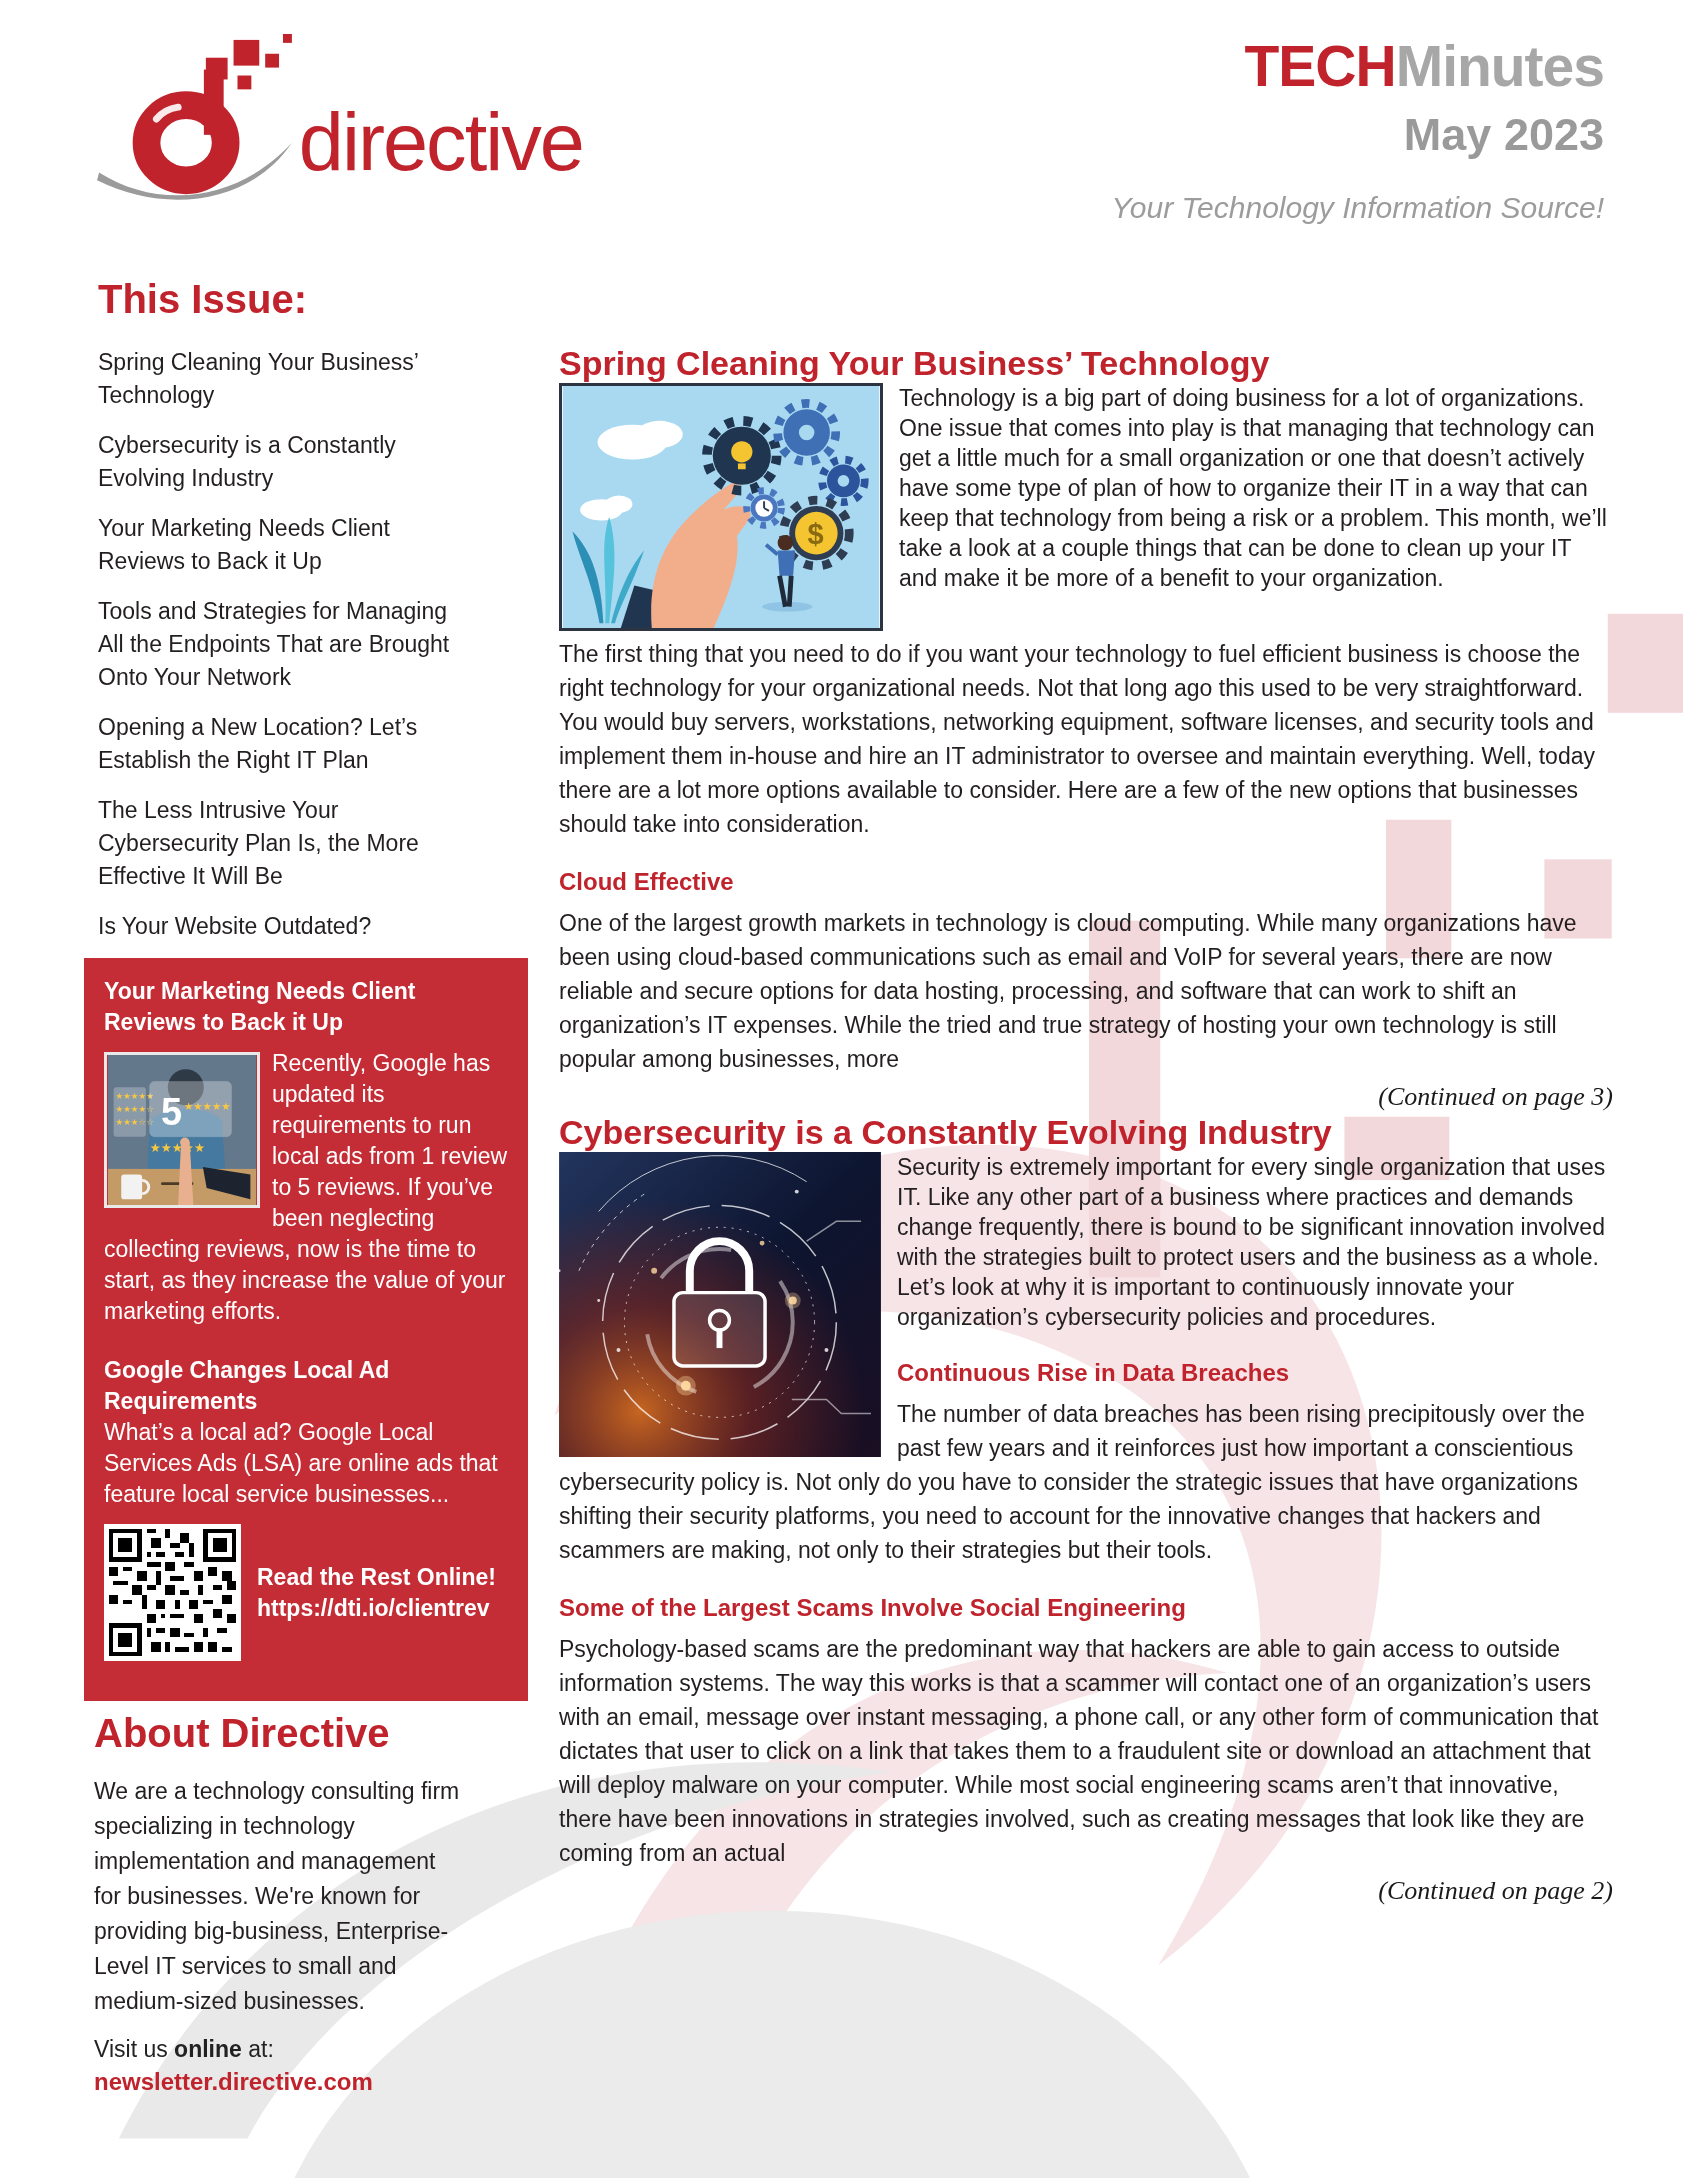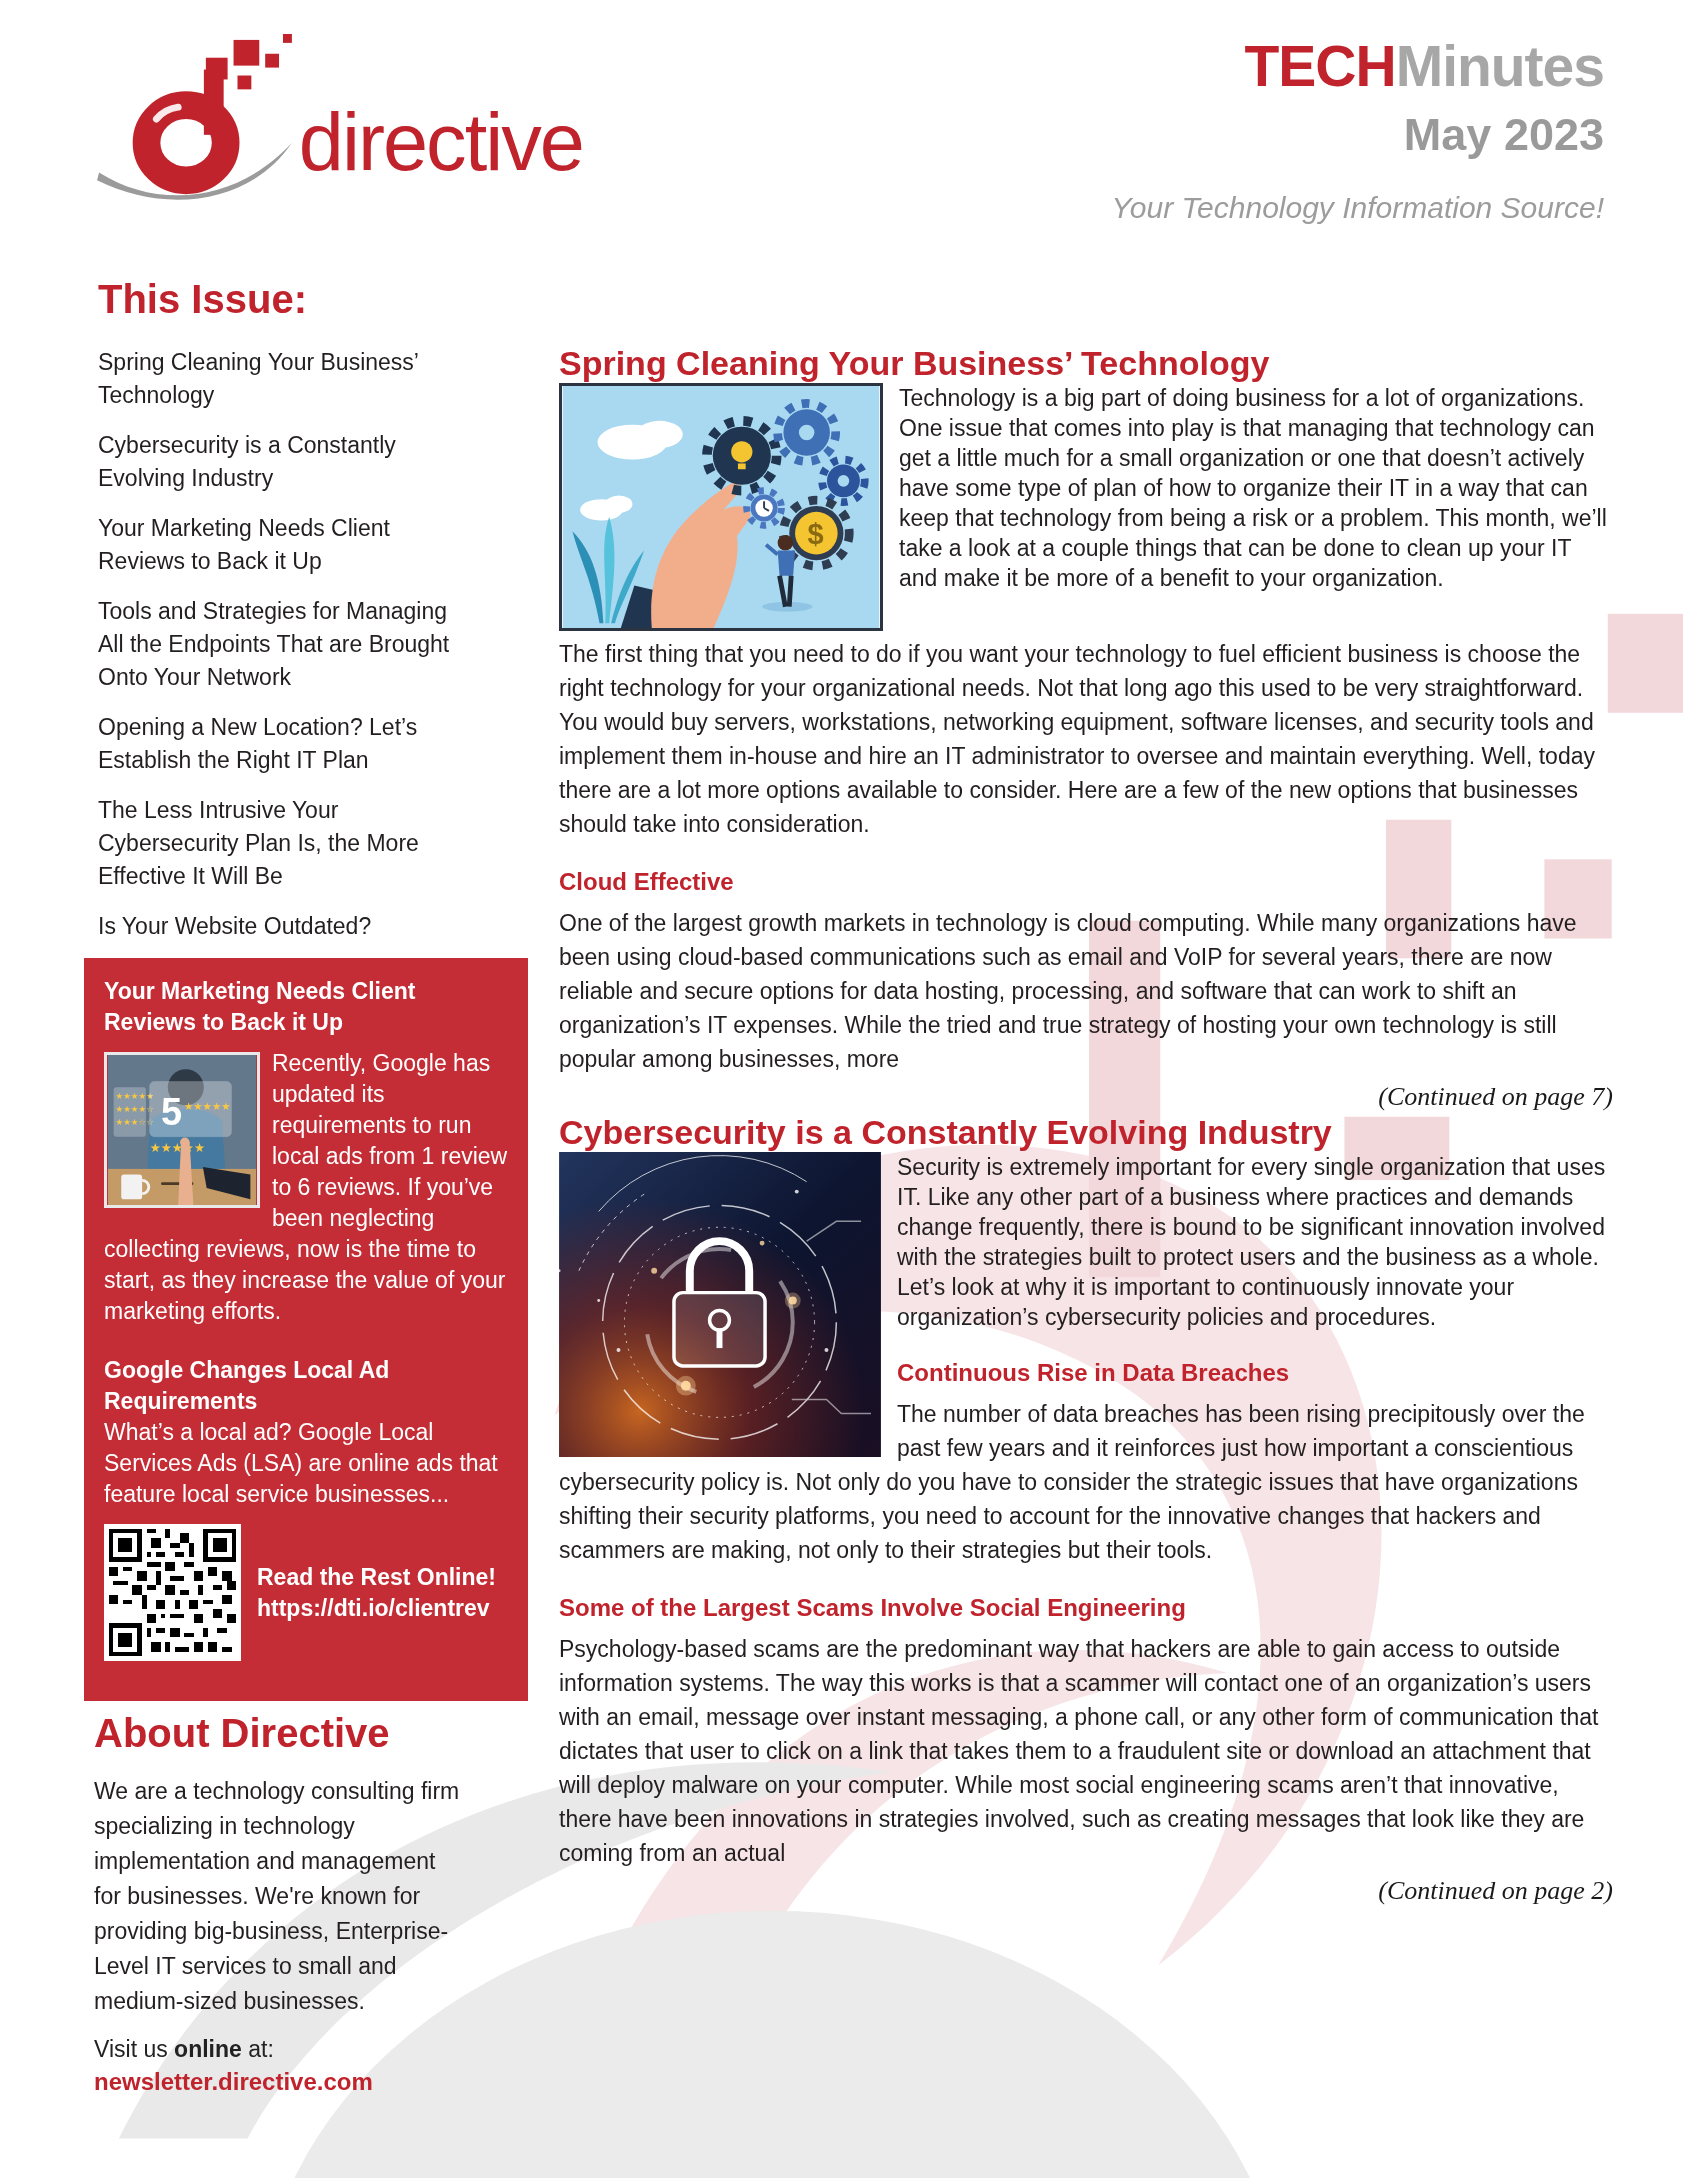--- a/index.html
+++ b/index.html
@@ -128,21 +128,21 @@
         <text x="8" y="60" font-size="9" fill="#F7C744">★★★★☆</text>
         <text x="8" y="74" font-size="9" fill="#F7C744">★★★☆☆</text>
         <rect x="44" y="28" width="86" height="58" rx="5" fill="#ffffff" opacity="0.3" stroke="#ffffff" stroke-opacity="0.7"></rect>
         <text x="56" y="74" font-size="40" font-weight="bold" fill="#ffffff">5</text>
         <text x="80" y="58" font-size="11" fill="#F7C744">★★★★★</text>
         <text x="44" y="102" font-size="13" fill="#F7C744">★★★★★</text>
         <path d="M74,158 L77,92 L86,92 L90,158 Z" fill="#E8B08E"></path>
         <circle cx="81" cy="92" r="5" fill="#E8B08E"></circle>
       </svg>
 
-      <p class="promo-body">Recently, Google has updated its requirements to run local ads from 1 review to 6 reviews. If you’ve been neglecting collecting reviews, now is the time to start, as they increase the value of your marketing efforts.</p>
+      <p class="promo-body">Recently, Google has updated its requirements to run local ads from 1 review to 5 reviews. If you’ve been neglecting collecting reviews, now is the time to start, as they increase the value of your marketing efforts.</p>
 
       <h4 class="promo-sub-title">Google Changes Local Ad Requirements</h4>
       <p class="promo-sub-body">What’s a local ad? Google Local Services Ads (LSA) are online ads that feature local service businesses...</p>
 
       <div class="qr-row">
         <svg class="qr-svg" viewBox="0 0 29 29" shape-rendering="crispEdges">
           <rect width="29" height="29" fill="#ffffff"></rect>
           <g fill="#000000">
             <rect x="1" y="1" width="7" height="7"></rect>
               <rect x="21" y="1" width="7" height="7"></rect>
@@ -277,21 +277,21 @@
             <path d="M222,170 L240,170 L238,196 L224,196 Z" fill="#3F6FB5"></path>
             <path d="M224,196 L230,228 M236,196 L234,228" stroke="#1F2A3A" stroke-width="5"></path>
             <path d="M222,174 L210,164" stroke="#3F6FB5" stroke-width="4"></path>
           </g>
         </svg>
 
         <p class="intro">Technology is a big part of doing business for a lot of organizations. One issue that comes into play is that managing that technology can get a little much for a small organization or one that doesn’t actively have some type of plan of how to organize their IT in a way that can keep that technology from being a risk or a problem. This month, we’ll take a look at a couple things that can be done to clean up your IT and make it be more of a benefit to your organization.</p>
         <p class="body clear">The first thing that you need to do if you want your technology to fuel efficient business is choose the right technology for your organizational needs. Not that long ago this used to be very straightforward. You would buy servers, workstations, networking equipment, software licenses, and security tools and implement them in-house and hire an IT administrator to oversee and maintain everything. Well, today there are a lot more options available to consider. Here are a few of the new options that businesses should take into consideration.</p>
         <h3 class="subhead sh2">Cloud Effective</h3>
         <p class="body">One of the largest growth markets in technology is cloud computing. While many organizations have been using cloud-based communications such as email and VoIP for several years, there are now reliable and secure options for data hosting, processing, and software that can work to shift an organization’s IT expenses. While the tried and true strategy of hosting your own technology is still popular among businesses, more</p>
-        <p class="continued">(Continued on page 7)</p>
+        <p class="continued">(Continued on page 3)</p>
       </div>
 
       <h1 class="art-title mt-art2">Cybersecurity is a Constantly Evolving Industry</h1>
 
       <div class="art">
         <svg class="art-img img2" viewBox="0 0 325 308">
           <defs>
             <linearGradient id="cyb" x1="0" y1="0" x2="1" y2="1">
               <stop offset="0" stop-color="#23355E"></stop>
                 <stop offset="0.5" stop-color="#0D1530"></stop>

